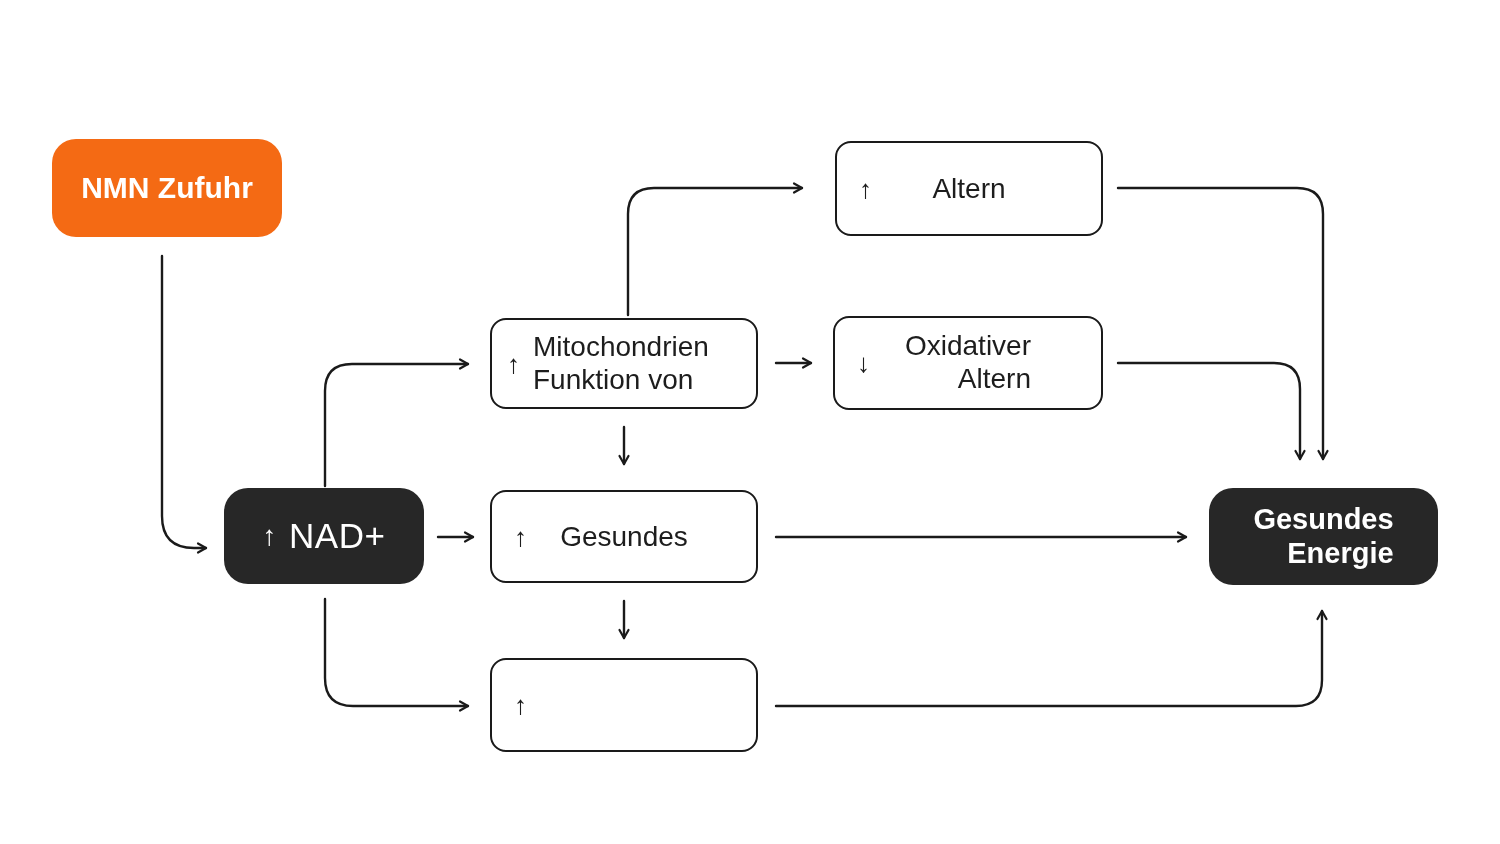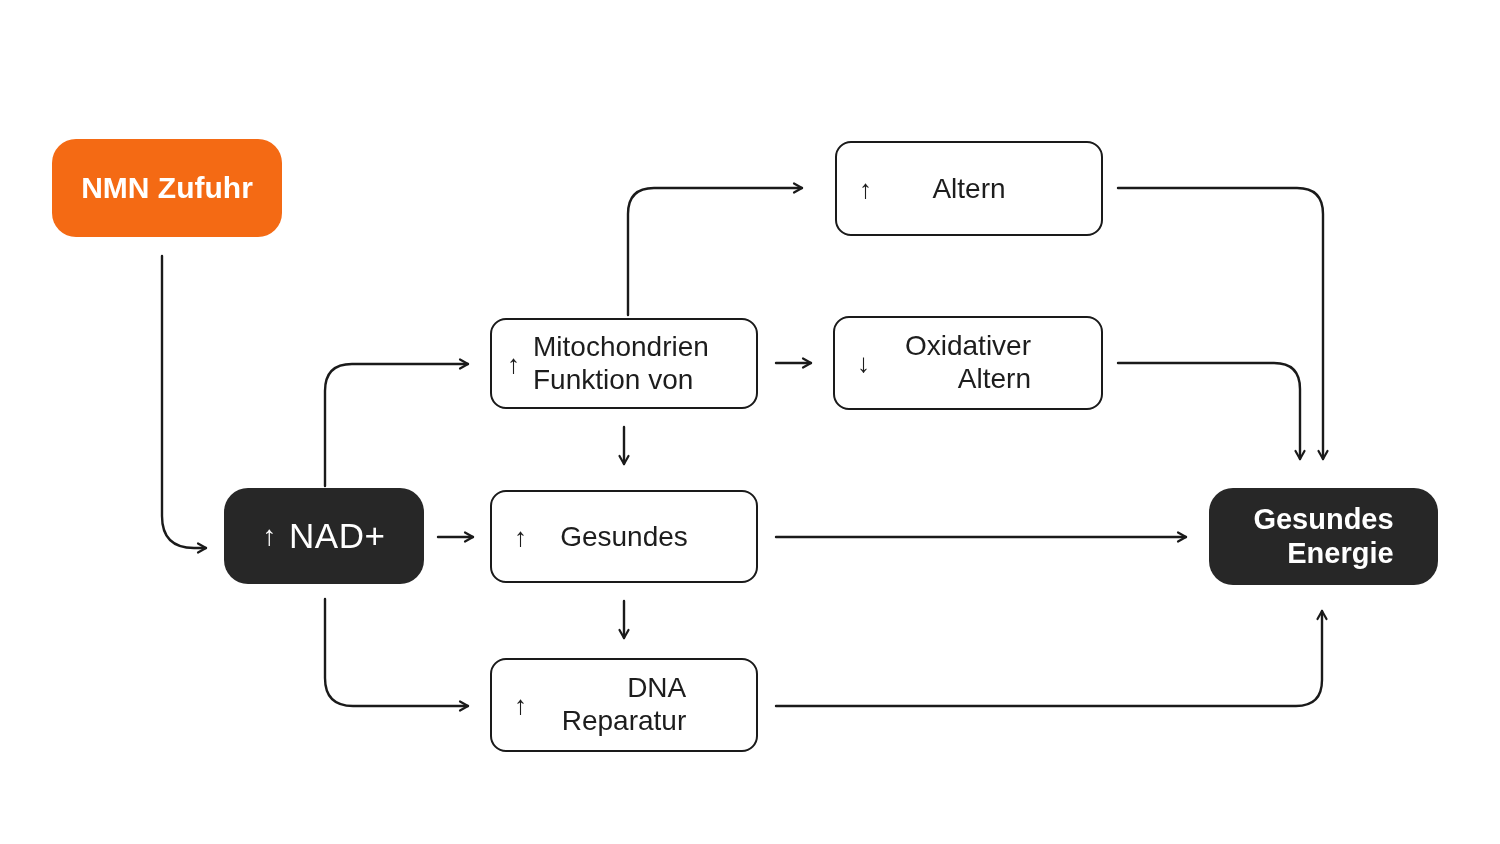--- a/index.html
+++ b/index.html
@@ -141,24 +141,20 @@
     </div>
   </div>
 
   <div class="node outline" style="left:490px;top:490px;width:268px;height:93px;">
     <span class="prefix-abs">↑</span>
     <span>Gesundes</span>
   </div>
 
   <div class="node outline" style="left:490px;top:658px;width:268px;height:94px;">
     <span class="prefix-abs">↑</span>
-    <div class="twoline center">
-      <div>DNA</div>
-      <div>Reparatur</div>
-    </div>
   </div>
 
   <div class="node filled node-altern" style="left:1209px;top:488px;width:229px;height:97px;">
     <div class="twoline center">
       <div>Gesundes</div>
       <div>Energie</div>
     </div>
   </div>
 
 </div>

